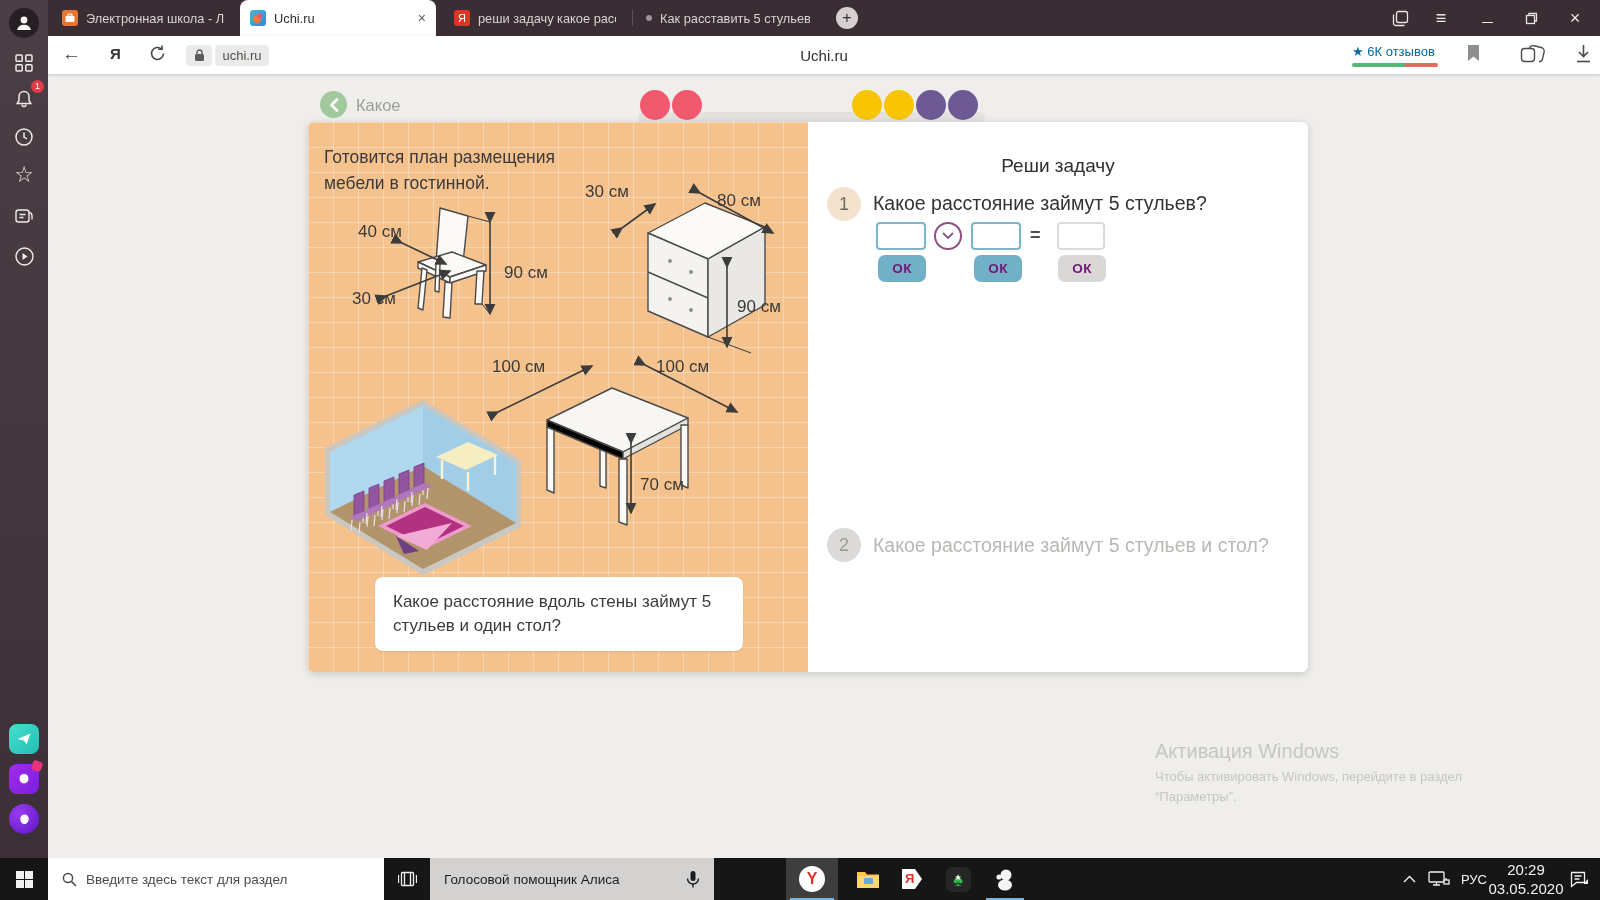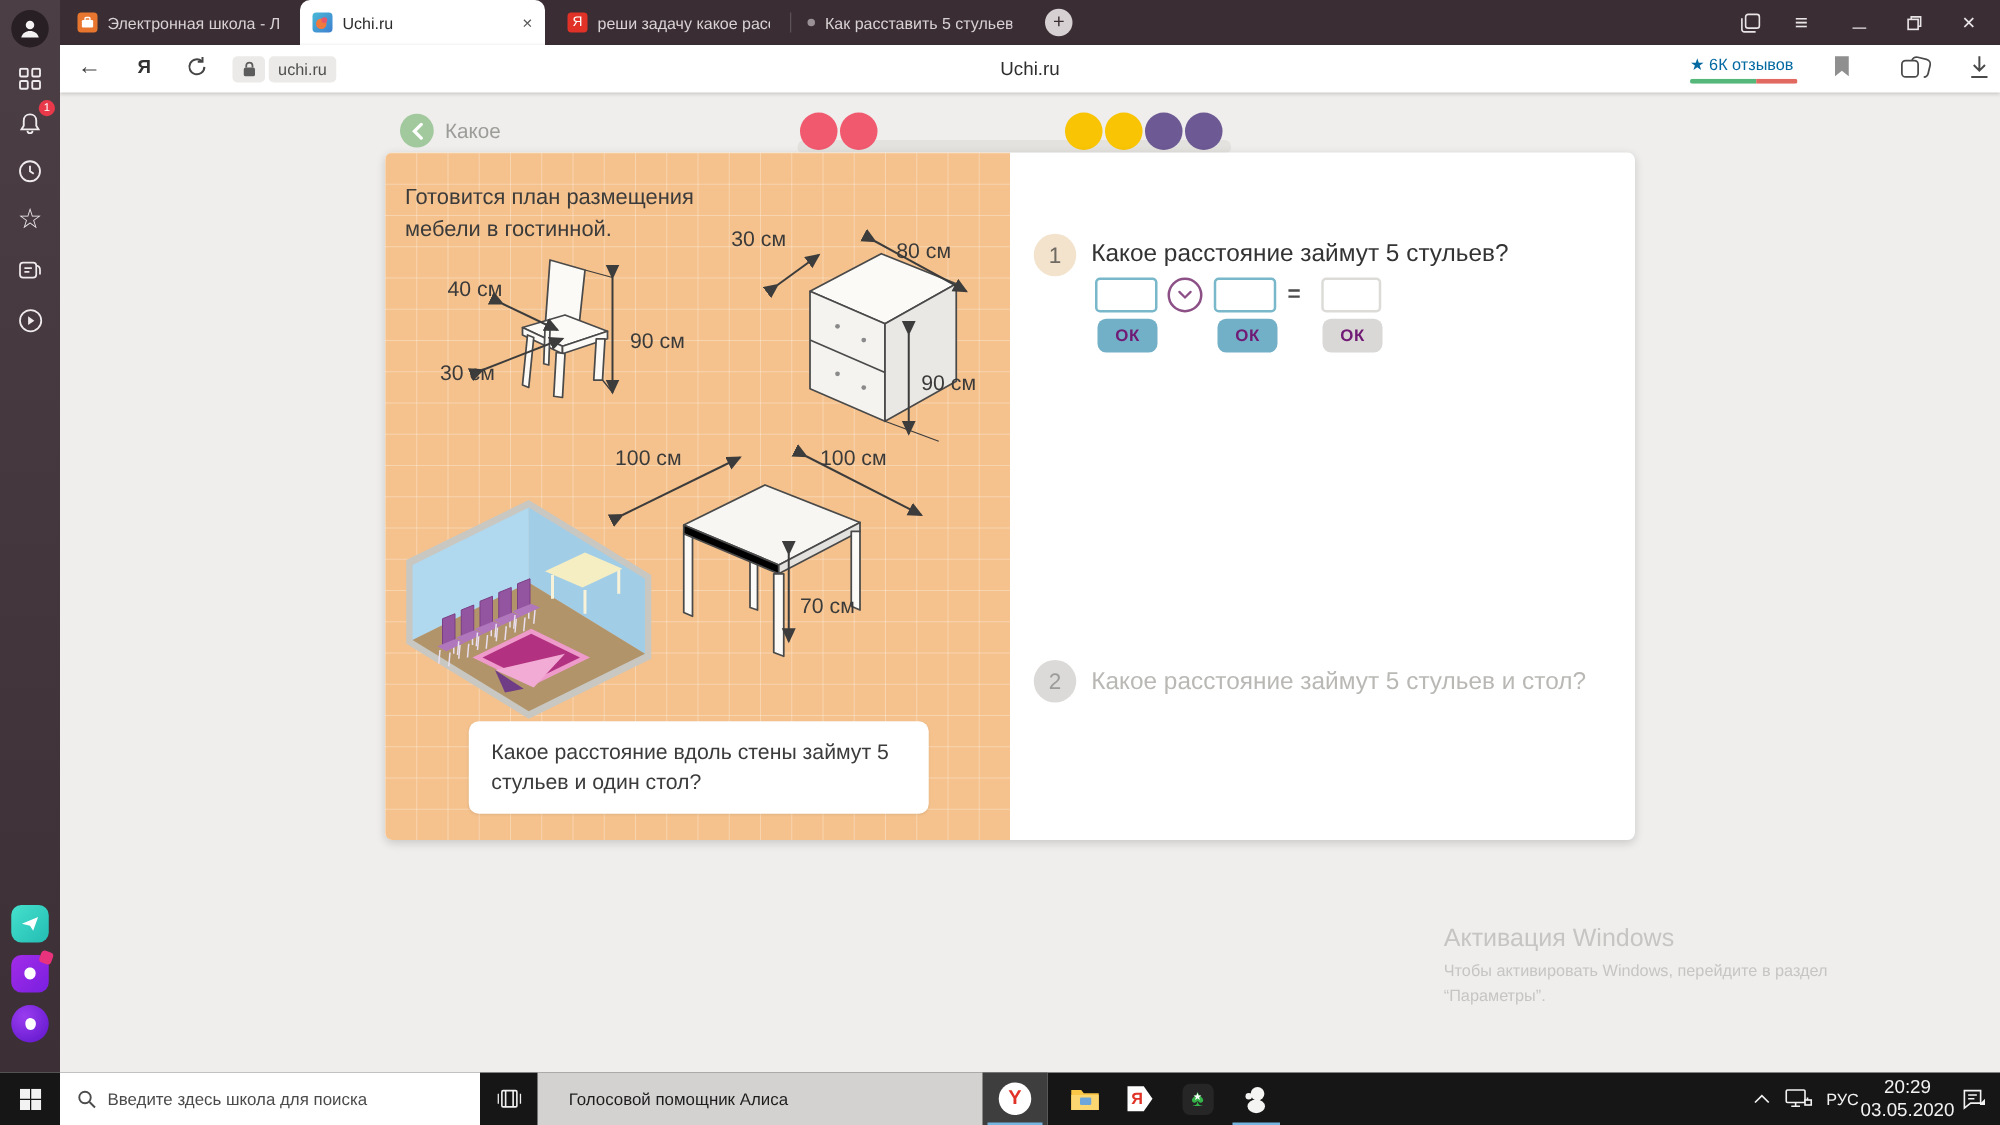--- a/index.html
+++ b/index.html
@@ -46,21 +46,21 @@
   .dropcircle{position:absolute;width:28px;height:28px;border:2px solid #8c5086;border-radius:50%;background:#fff;display:flex;align-items:center;justify-content:center}
   
   #wm{position:absolute;left:1155px;top:740px;color:#c6c5c3;z-index:0}
   #wm .t{font-size:20px}
   #wm .s{font-size:13px;line-height:1.55;margin-top:4px}
   
   #taskbar{position:absolute;left:0;top:858px;width:1600px;height:42px;background:#161616;z-index:10}
   .tbseg{position:absolute;top:0;height:42px;display:flex;align-items:center}
   #tb-search{left:48px;width:336px;background:#fff;padding-left:14px;gap:9px}
   #tb-search .ph{font-size:13.5px;color:#4b4b4b}
-  #tb-alice{left:430px;width:408px;background:#d3d2d1;padding:0 25px;gap:9px}
+  #tb-alice{left:430px;width:284px;background:#d3d2d1;padding:0 14px;gap:9px}
   #tb-alice .al{font-size:13.5px;color:#1d1d1d;flex:1}
   .appbtn{position:absolute;top:0;width:44px;height:42px;display:flex;align-items:center;justify-content:center}
   .appbtn.open::after{content:"";position:absolute;left:4px;right:4px;bottom:0;height:2.5px;background:#76b5e0}
   .appbtn.activeapp{background:#3e3e3e}
   .trayitem{position:absolute;top:0;height:42px;display:flex;align-items:center;justify-content:center;color:#f2f2f2}
   #clock{flex-direction:column;font-size:15px;line-height:1.3;text-align:center}
 </style>
 </head>
 <body>
 
@@ -350,20 +350,21 @@
         <line x1="124" y1="66" x2="124" y2="85"></line>
           <line x1="150" y1="78" x2="150" y2="97"></line>
           <line x1="177" y1="62" x2="177" y2="81"></line>
       </g>
       <polygon points="118,63 150,48 180,61 148,76" fill="#f6eec3"></polygon>
     </svg>
 
     <div id="hintbox">Какое расстояние вдоль стены займут 5 стульев и один стол?</div>
   </div>
 
+  <div id="rtitle">Реши задачу</div>
 
   <div class="qnum" style="left:519px;top:65px;background:#f3e3cc;color:#6f6a62">1</div>
   <div class="abs" style="left:565px;top:70px;font-size:19.5px;color:#333">Какое расстояние займут 5 стульев?</div>
 
   <input class="ans" style="left: 568px; top: 100px;">
   <div class="dropcircle" style="left:626px;top:100px">
     <svg width="12" height="8" viewBox="0 0 12 8">
         <path d="M1.5 1.5L6 6l4.5-4.5" fill="none" stroke="#8c5086" stroke-width="1.8" stroke-linecap="round"></path>
       </svg>
   </div>
@@ -394,21 +395,21 @@
         <rect x="9" y="0" width="8" height="8" fill="#f2f2f2"></rect>
       <rect x="0" y="9" width="8" height="8" fill="#f2f2f2"></rect>
         <rect x="9" y="9" width="8" height="8" fill="#f2f2f2"></rect>
     </svg>
   </div>
   <div class="tbseg" id="tb-search">
     <svg width="15" height="15" viewBox="0 0 15 15" fill="none" stroke="#4b4b4b" stroke-width="1.5">
         <circle cx="6" cy="6" r="4.6"></circle>
         <path d="M9.6 9.6L14 14"></path>
       </svg>
-    <span class="ph">Введите здесь школа для поиска</span>
+    <span class="ph">Введите здесь текст для раздел</span>
   </div>
   <div class="tbseg" style="left:384px;width:46px;justify-content:center">
     <svg width="19" height="16" viewBox="0 0 19 16" fill="none" stroke="#f0f0f0" stroke-width="1.3">
       <rect x="3.5" y="1.5" width="12" height="13" rx="1"></rect>
         <path d="M6.5 1.5v13M12.5 1.5v13M0.5 4v8M18.5 4v8"></path>
     </svg>
   </div>
   <div class="tbseg" id="tb-alice">
     <span class="al">Голосовой помощник Алиса</span>
     <svg width="14" height="19" viewBox="0 0 14 19">

